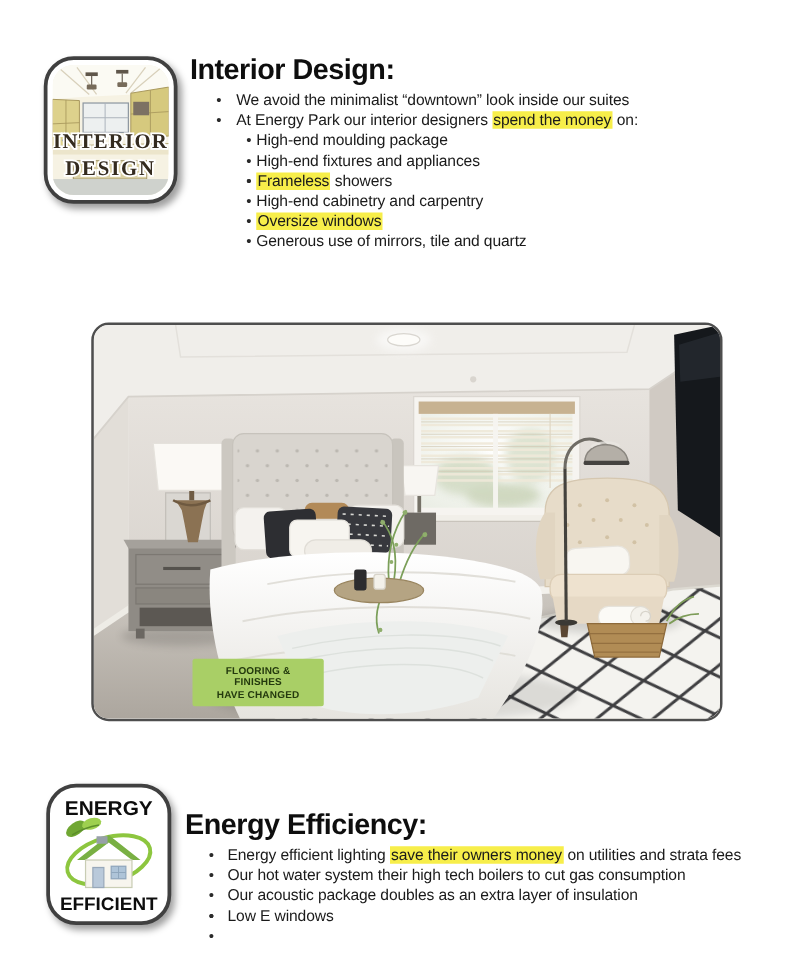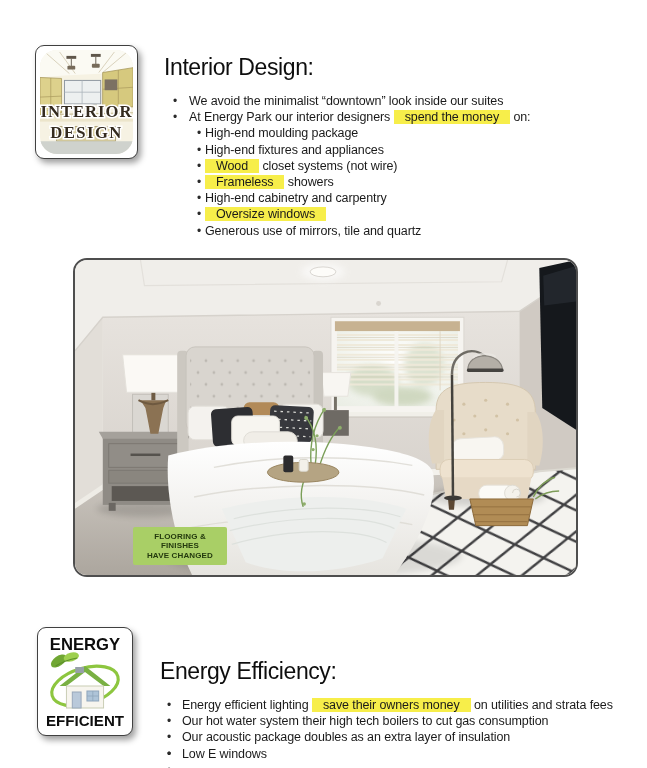--- a/index.html
+++ b/index.html
@@ -1,47 +1,47 @@
 <!DOCTYPE html>
 <html style="--highlight: #f7ee4a; --label_green: #a9cf66;"><head>
 <meta charset="utf-8">
 <style>
   html,body{margin:0;padding:0;background:#fff;}
   .page{position:relative;width:647px;height:768px;background:#ffffff;overflow:hidden;
         font-family:"Liberation Sans",sans-serif;color:#171717;}
 
   
-  .badge{position:absolute;background:#fff;border:1px solid #404040;border-radius:9px;
+  .badge{position:absolute;background:#fff;border:3px solid #404040;border-radius:24px;
          padding:4px;box-shadow:3px 4px 6px rgba(0,0,0,.38);box-sizing:content-box;}
   .badge-inner{border-radius:17px;overflow:hidden;width:100%;height:100%;background:#fff;}
   .interior-badge{left:35px;top:45px;width:93px;height:104px;}
   .energy-badge{left:37px;top:627px;width:86px;height:99px;}
   .badge-inner svg{display:block;width:100%;height:100%;}
 
   
   .content{position:absolute;}
   .interior-content{left:152px;top:42px;width:495px;}
   .energy-content{left:148px;top:646px;width:499px;}
-  .content h1{margin:12px;font-size:23px;font-weight:400;letter-spacing:-.4px;color:#0e0e0e;}
+  .content h1{margin:0;font-size:23px;font-weight:700;letter-spacing:-.4px;color:#0e0e0e;}
   .list{margin-top:3px;}
   .li{position:relative;font-size:12.5px;line-height:16.2px;white-space:nowrap;color:#1a1a1a;letter-spacing:-.1px;}
   .li .dot{position:absolute;font-size:12px;color:#2a2a2a;}
   .interior-content .lvl1{padding-left:37px;}
   .interior-content .lvl1 .dot{left:21px;}
   .interior-content .lvl2{padding-left:53px;}
   .interior-content .lvl2 .dot{left:45px;}
   .energy-content .lvl1{padding-left:34px;}
   .energy-content .lvl1 .dot{left:19px;}
-  .hl{background:var(--highlight,#f7ee4a);padding:0 11px;}
+  .hl{background:var(--highlight,#f7ee4a);padding:0 1px;}
 
   
   .photo{position:absolute;left:73px;top:258px;width:505px;height:319px;margin:0;
          border:2px solid #4e4e4e;border-radius:14px;overflow:hidden;box-sizing:border-box;background:#ddd;}
   .photo .scene{display:block;width:100%;height:100%;}
-  .photo-label{position:absolute;left:58px;top:267px;width:94px;height:38px;
+  .photo-label{position:absolute;left:79px;top:267px;width:105px;height:38px;
          background:var(--label_green,#a9cf66);border-radius:2px;
          display:flex;flex-direction:column;justify-content:center;text-align:center;
          font-weight:700;font-size:8px;line-height:9.6px;color:#243a0e;letter-spacing:.15px;}
 </style>
 </head>
 <body>
 
 <div class="page">
 
   <section>
@@ -80,21 +80,21 @@
       </div>
     </div>
 
     <div class="content interior-content">
       <h1>Interior Design:</h1>
       <div class="list">
           <div class="li lvl1"><span class="dot">•</span><span><span>We avoid the minimalist “downtown” look inside our suites</span></span></div>
           <div class="li lvl1"><span class="dot">•</span><span><span>At Energy Park our interior designers </span><span class="hl">spend the money</span><span> on:</span></span></div>
           <div class="li lvl2"><span class="dot">•</span><span><span>High-end moulding package</span></span></div>
           <div class="li lvl2"><span class="dot">•</span><span><span>High-end fixtures and appliances</span></span></div>
-          <div class="li lvl2"><span class="dot">•</span><span><span class="hl">Wood</span><span> closet systems (not wire)</span></span></div>
+          <div class="li lvl2"><span class="dot">•</span></div>
           <div class="li lvl2"><span class="dot">•</span><span><span class="hl">Frameless</span><span> showers</span></span></div>
           <div class="li lvl2"><span class="dot">•</span><span><span>High-end cabinetry and carpentry</span></span></div>
           <div class="li lvl2"><span class="dot">•</span><span><span class="hl">Oversize windows</span></span></div>
           <div class="li lvl2"><span class="dot">•</span><span><span>Generous use of mirrors, tile and quartz</span></span></div>
         </div>
     </div>
   </section>
 
   <figure class="photo">
     <svg class="scene" viewBox="0 0 505 319" preserveAspectRatio="none">

